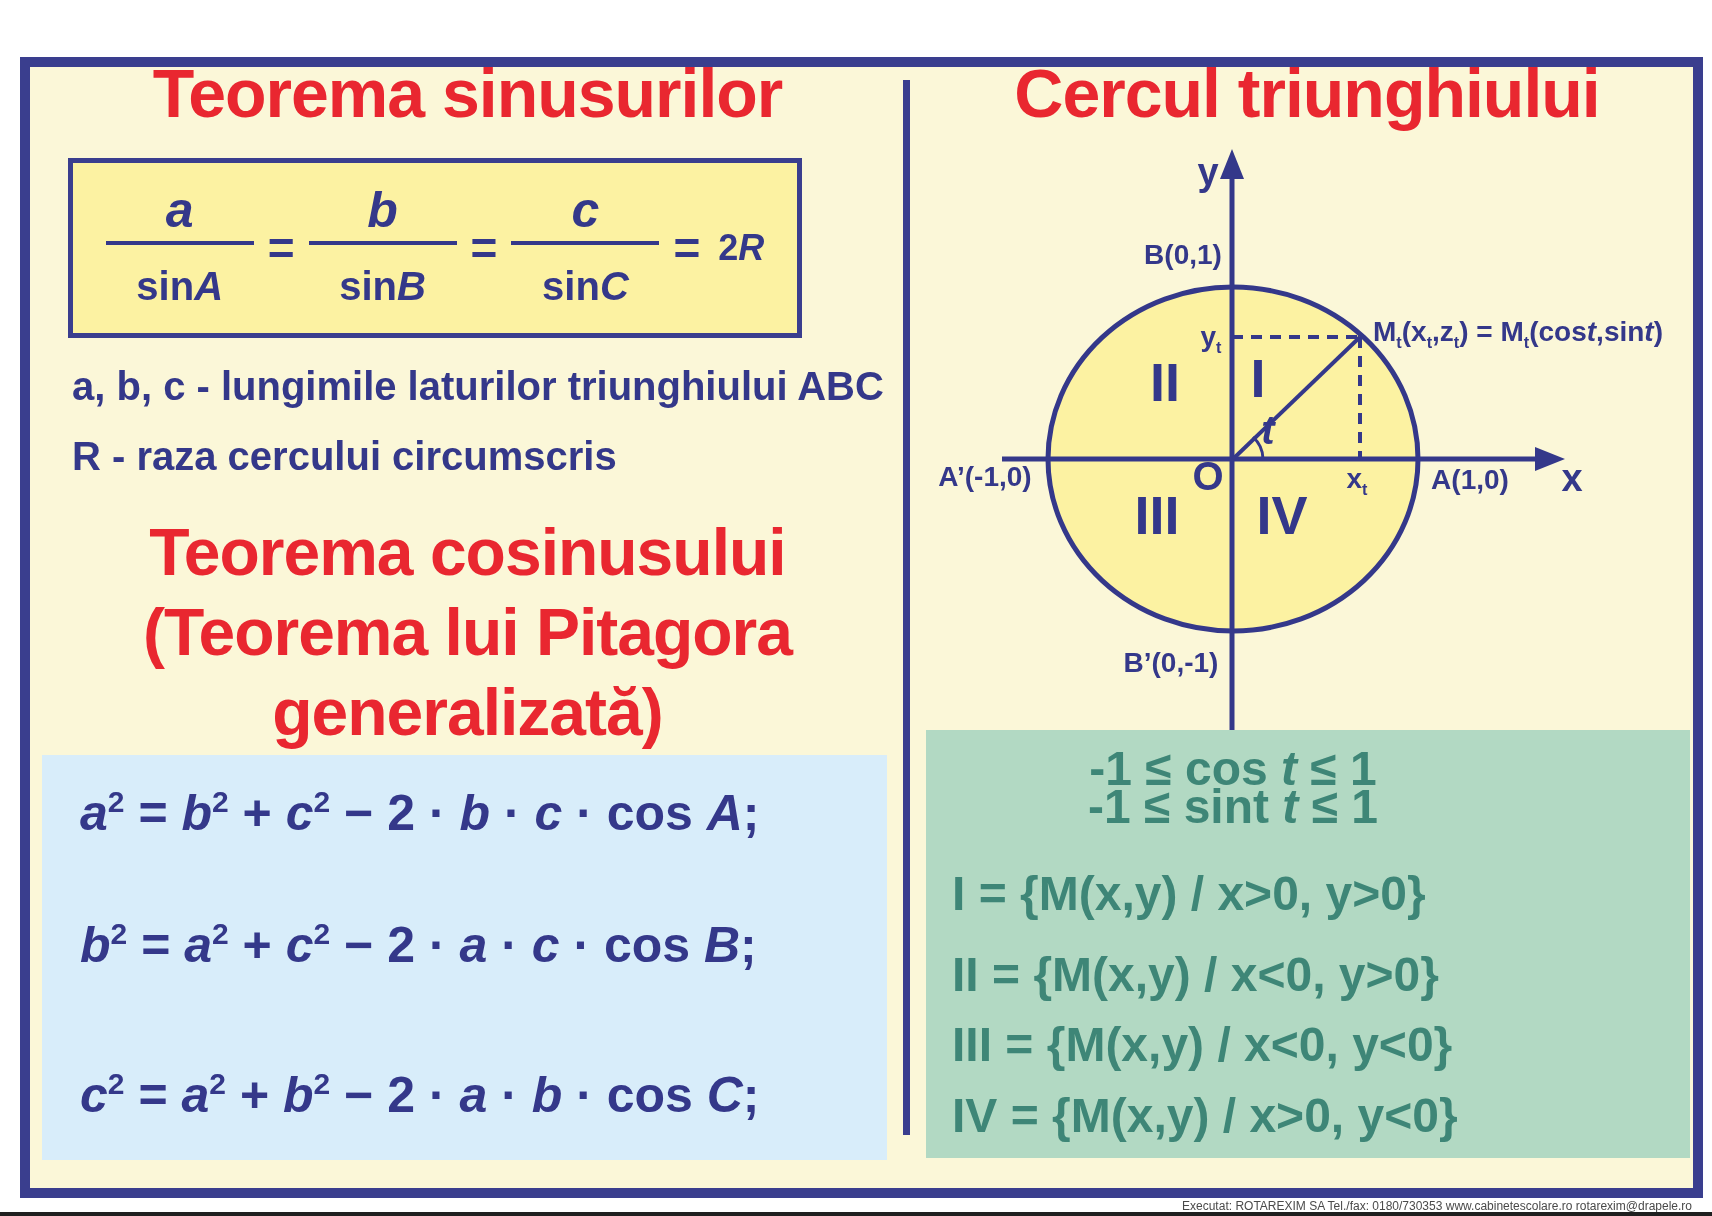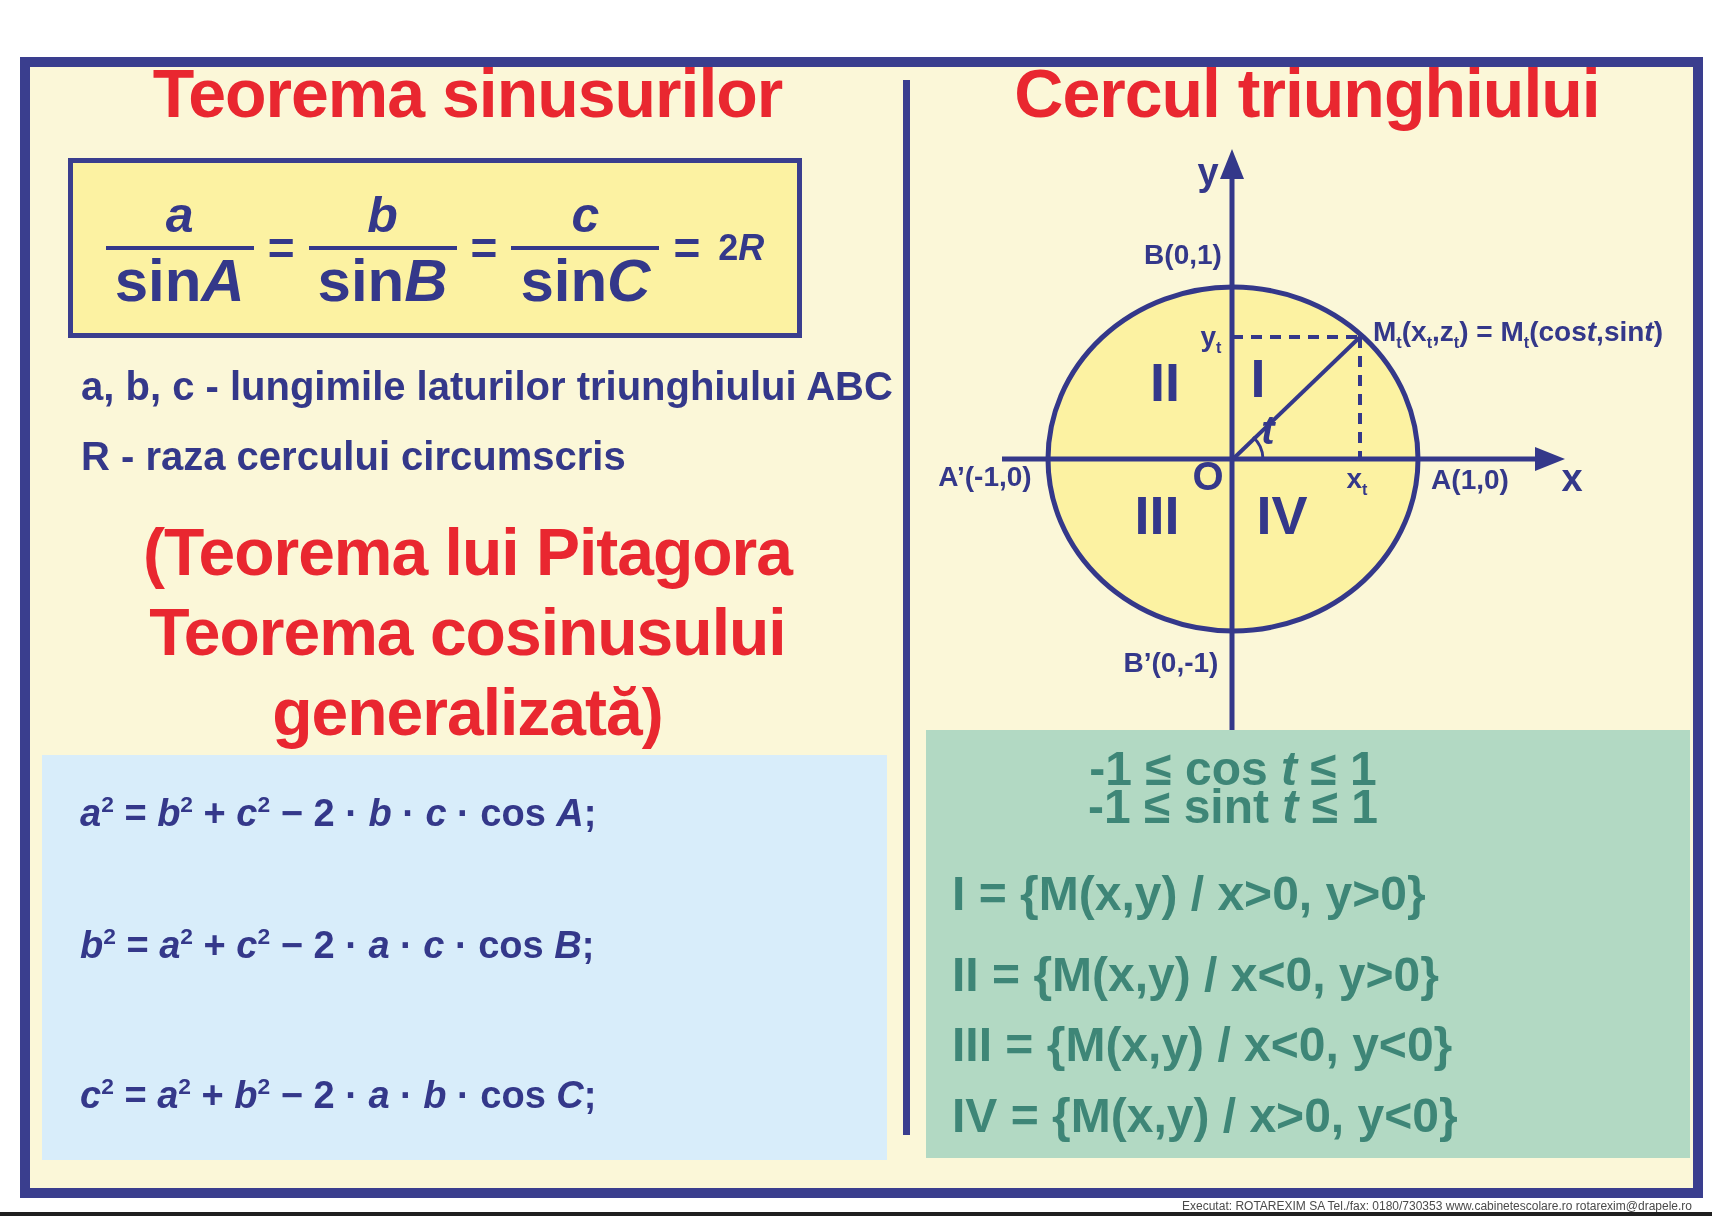--- a/index.html
+++ b/index.html
@@ -14,37 +14,37 @@
   .title-right{left:912px;width:790px;}
 
   
   .sine-box{position:absolute;left:68px;top:158px;width:734px;height:180px;
             box-sizing:border-box;border:5px solid #3a3e8e;background:#fcf2a2;
             display:flex;align-items:center;justify-content:center;gap:14px;
             color:#34388a;font-weight:bold;}
   .frac{display:flex;flex-direction:column;align-items:center;width:148px;}
   .frac .num{font-size:50px;font-style:italic;line-height:58px;padding-bottom:2px;}
   .frac .bar{width:100%;height:4px;background:#34388a;}
-  .frac .den{font-size:60px;line-height:58px;padding-top:2px;}
+  .frac .den{font-size:40px;line-height:58px;padding-top:12px;}
   .eq{font-size:46px;}
   .result{font-size:36px;padding-left:4px;}
   i{font-style:italic;}
   sup{font-size:58%;vertical-align:super;line-height:0;}
   sub{font-size:58%;vertical-align:sub;line-height:0;}
 
-  .note{position:absolute;left:72px;color:#34388a;font-size:40px;font-weight:bold;white-space:nowrap;margin-left:9px;}
+  .note{position:absolute;left:72px;color:#34388a;font-size:40px;font-weight:bold;white-space:nowrap;}
   .note1{top:364px;}
   .note2{top:434px;}
 
   .cos-title{position:absolute;left:30px;top:512px;width:875px;text-align:center;
              color:#e92730;font-size:66px;font-weight:bold;line-height:80px;letter-spacing:-1px;}
 
   .blue-box{position:absolute;left:42px;top:755px;width:845px;height:405px;background:#d8edfa;}
   .cos-formula{position:absolute;left:38px;transform:translateY(-50%);
-               color:#34388a;font-size:38px;font-weight:bold;white-space:nowrap;}
+               color:#34388a;font-size:50px;font-weight:bold;white-space:nowrap;}
   .cos-formula sup{font-size:60%;vertical-align:super;}
 
   
   .diagram{position:absolute;left:905px;top:135px;width:795px;height:615px;}
   .diagram svg{position:absolute;left:0;top:0;}
   .dlabel{position:absolute;transform:translate(-50%,-50%);color:#34388a;font-weight:bold;
           font-size:28px;white-space:nowrap;}
   .quad{font-size:54px;}
   .axis-letter{font-size:38px;}
   .m-label{transform:translate(0,-50%);}
@@ -87,22 +87,22 @@
       <div class="den">sin<i>C</i></div>
     </div>
     <div class="eq">=</div>
     <div class="result">2<i>R</i></div>
   </div>
 
   <div class="note note1">a, b, c -  lungimile laturilor triunghiului ABC</div>
   <div class="note note2">R - raza cercului circumscris</div>
 
   <div class="cos-title">
+    <div>Teorema cosinusului</div>
     <div>(Teorema lui Pitagora</div>
-    <div>Teorema cosinusului</div>
     <div>generalizată)</div>
   </div>
 
   <div class="blue-box">
     <div class="cos-formula" style="top:58px;"><i>a</i><sup>2</sup> = <i>b</i><sup>2</sup> + <i>c</i><sup>2</sup> − 2 · <i>b</i> · <i>c</i> · cos <i>A</i>;</div>
     <div class="cos-formula" style="top:190px;"><i>b</i><sup>2</sup> = <i>a</i><sup>2</sup> + <i>c</i><sup>2</sup> − 2 · <i>a</i> · <i>c</i> · cos <i>B</i>;</div>
     <div class="cos-formula" style="top:340px;"><i>c</i><sup>2</sup> = <i>a</i><sup>2</sup> + <i>b</i><sup>2</sup> − 2 · <i>a</i> · <i>b</i> · cos <i>C</i>;</div>
   </div>
 
   <div class="big-title title-right">Cercul triunghiului</div>

